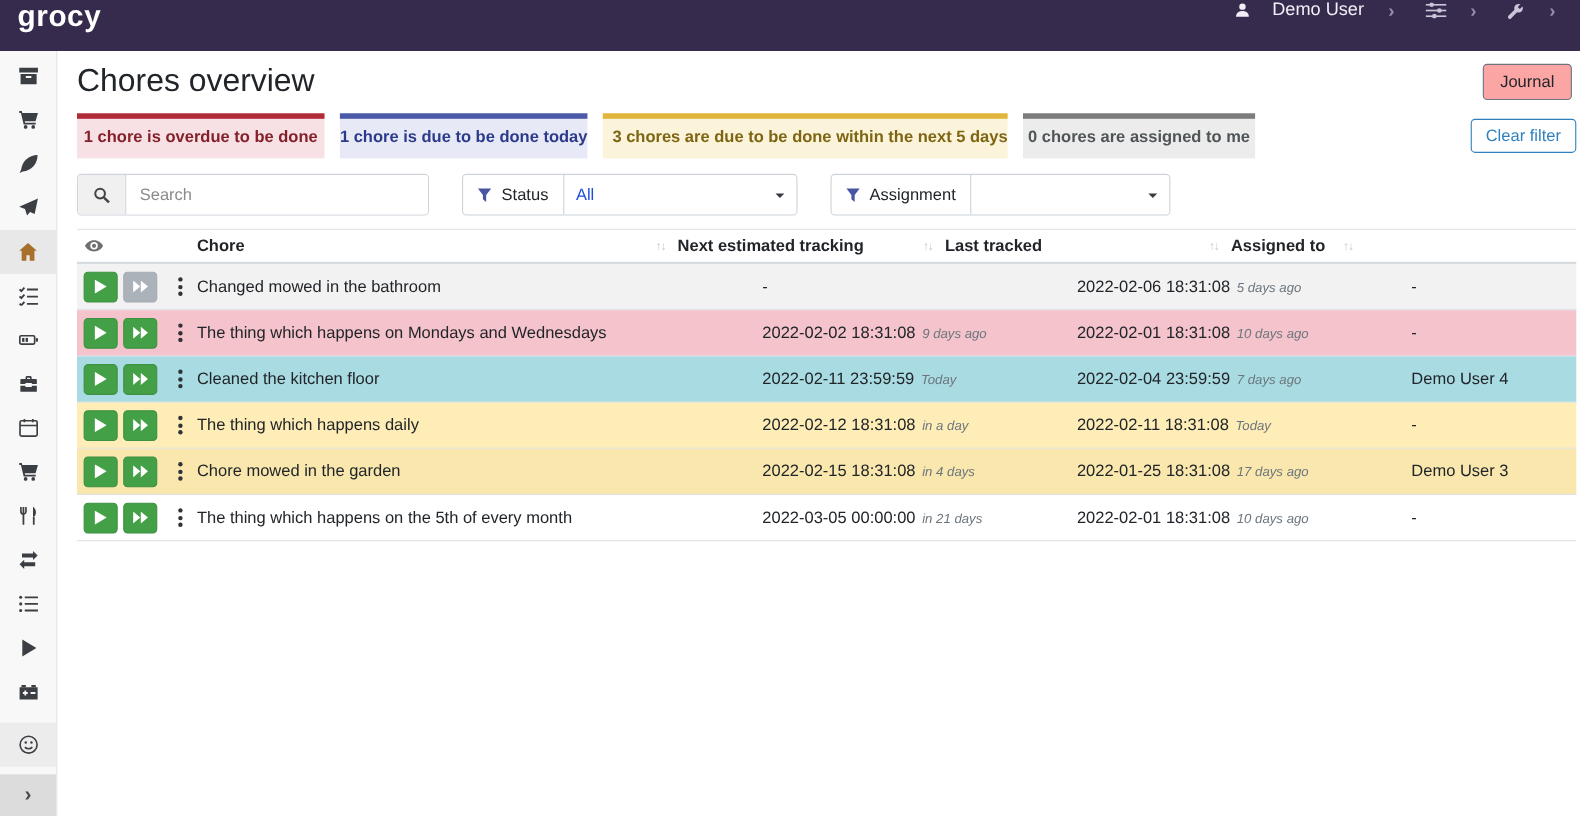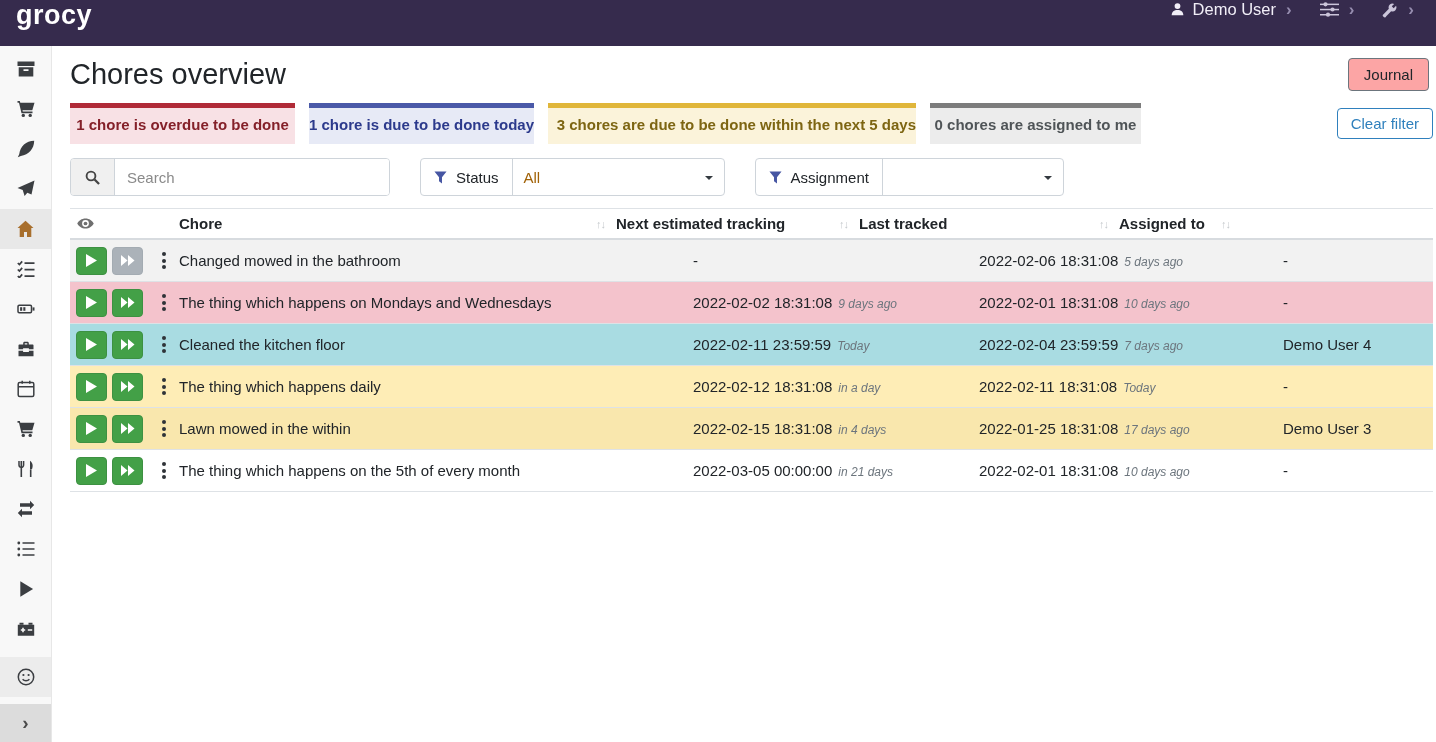--- a/index.html
+++ b/index.html
@@ -4,21 +4,21 @@
 <style>
   * { box-sizing: border-box; margin: 0; padding: 0; }
   html, body { width: 1436px; height: 742px; overflow: hidden; background: #fff;
     font-family: "Liberation Sans", sans-serif; color: #212529; }
 
   
   .navbar { position: fixed; top: 0; left: 0; right: 0; height: 46px; background: #362b4d;
     display: flex; align-items: flex-start; padding: 0 22px 0 16px; z-index: 20; }
   .logo { color: #fff; font-size: 27px; font-weight: 700; letter-spacing: .5px; cursor: pointer; }
   .nav-right { margin-left: auto; display: flex; align-items: center; gap: 28px; }
-  .nav-item { display: flex; align-items: center; gap: 8px; color: #f1eef7; font-size: 16.5px; cursor: pointer; }
+  .nav-item { display: flex; align-items: center; gap: 20px; color: #f1eef7; font-size: 16.5px; cursor: pointer; }
   .chev { color: #968daf; font-size: 17px; font-weight: 700; line-height: 1; margin-left: 2px; }
 
   
   .sidebar { position: fixed; top: 46px; left: 0; bottom: 0; width: 52px; background: #f8f8f8;
     border-right: 1px solid #e7e7e7; display: flex; flex-direction: column; padding-top: 3px; z-index: 10; }
   .sb-item { height: 40px; display: flex; align-items: center; justify-content: center;
     color: #3b3e42; cursor: pointer; flex: none; }
   .sb-item.active { background: #e8e8e8; color: #a86f2d; }
   .sb-bottom { margin-top: auto; }
   .sb-smiley { background: #ececec; }
@@ -51,21 +51,21 @@
     border-radius: 4px; overflow: hidden; background: #fff; }
   .search-addon { width: 44px; background: #f0f0f0; border-right: 1px solid #ced4da;
     display: flex; align-items: center; justify-content: center; flex: none; }
   .search-group input { flex: 1; border: none; outline: none; padding: 0 12px; font-size: 15px;
     font-family: "Liberation Sans", sans-serif; color: #212529; }
   .search-group input::placeholder { color: #8a8a8a; }
   .filter-group { display: flex; height: 38px; border: 1px solid #ced4da; border-radius: 4px; background: #fff; }
   .filter-label { display: flex; align-items: center; gap: 9px; padding: 0 13px; font-size: 15px;
     color: #212529; border-right: 1px solid #ced4da; }
   .filter-select { position: relative; display: flex; align-items: center; padding: 0 30px 0 11px;
-    font-size: 15px; color: #a16207; cursor: pointer; }
+    font-size: 15px; color: #1d4ed8; cursor: pointer; }
   .filter-select::after { content: ""; position: absolute; right: 11px; top: 17px;
     border: 4.5px solid transparent; border-top-color: #343a40; }
   .sel-status { min-width: 211px; }
   .sel-assign { min-width: 180px; }
 
   
   .table { margin-top: 12px; }
   .thead { display: grid; grid-template-columns: 108px 437px 243px 260px 122px auto;
     height: 32px; align-items: center; border-top: 1px solid #dee2e6; border-bottom: 2px solid #d7dbdf;
     font-size: 15px; font-weight: 700; color: #212529; }
@@ -487,21 +487,21 @@
                 <path d="M0 0l6.5 5.5L0 11zM7 0l6.5 5.5L7 11z"></path>
               </svg>
             </span>
           </button>
         <div class="kebab">
             <i></i>
             <i></i>
             <i></i>
           </div>
       </div>
-      <div class="cell cell-chore">Lawn mowed in the within</div>
+      <div class="cell cell-chore">Chore mowed in the garden</div>
       <div class="cell"><span>2022-02-15 18:31:08</span><span class="rel">in 4 days</span></div>
       <div class="cell"><span>2022-01-25 18:31:08</span><span class="rel">17 days ago</span></div>
       <div class="cell">Demo User 3</div>
     </div>
 
     <div class="trow">
       <div class="cell-actions">
         <button class="rbtn btn-green">
             <span>
               <svg width="11" height="13" viewBox="0 0 11 13" fill="#fff">

